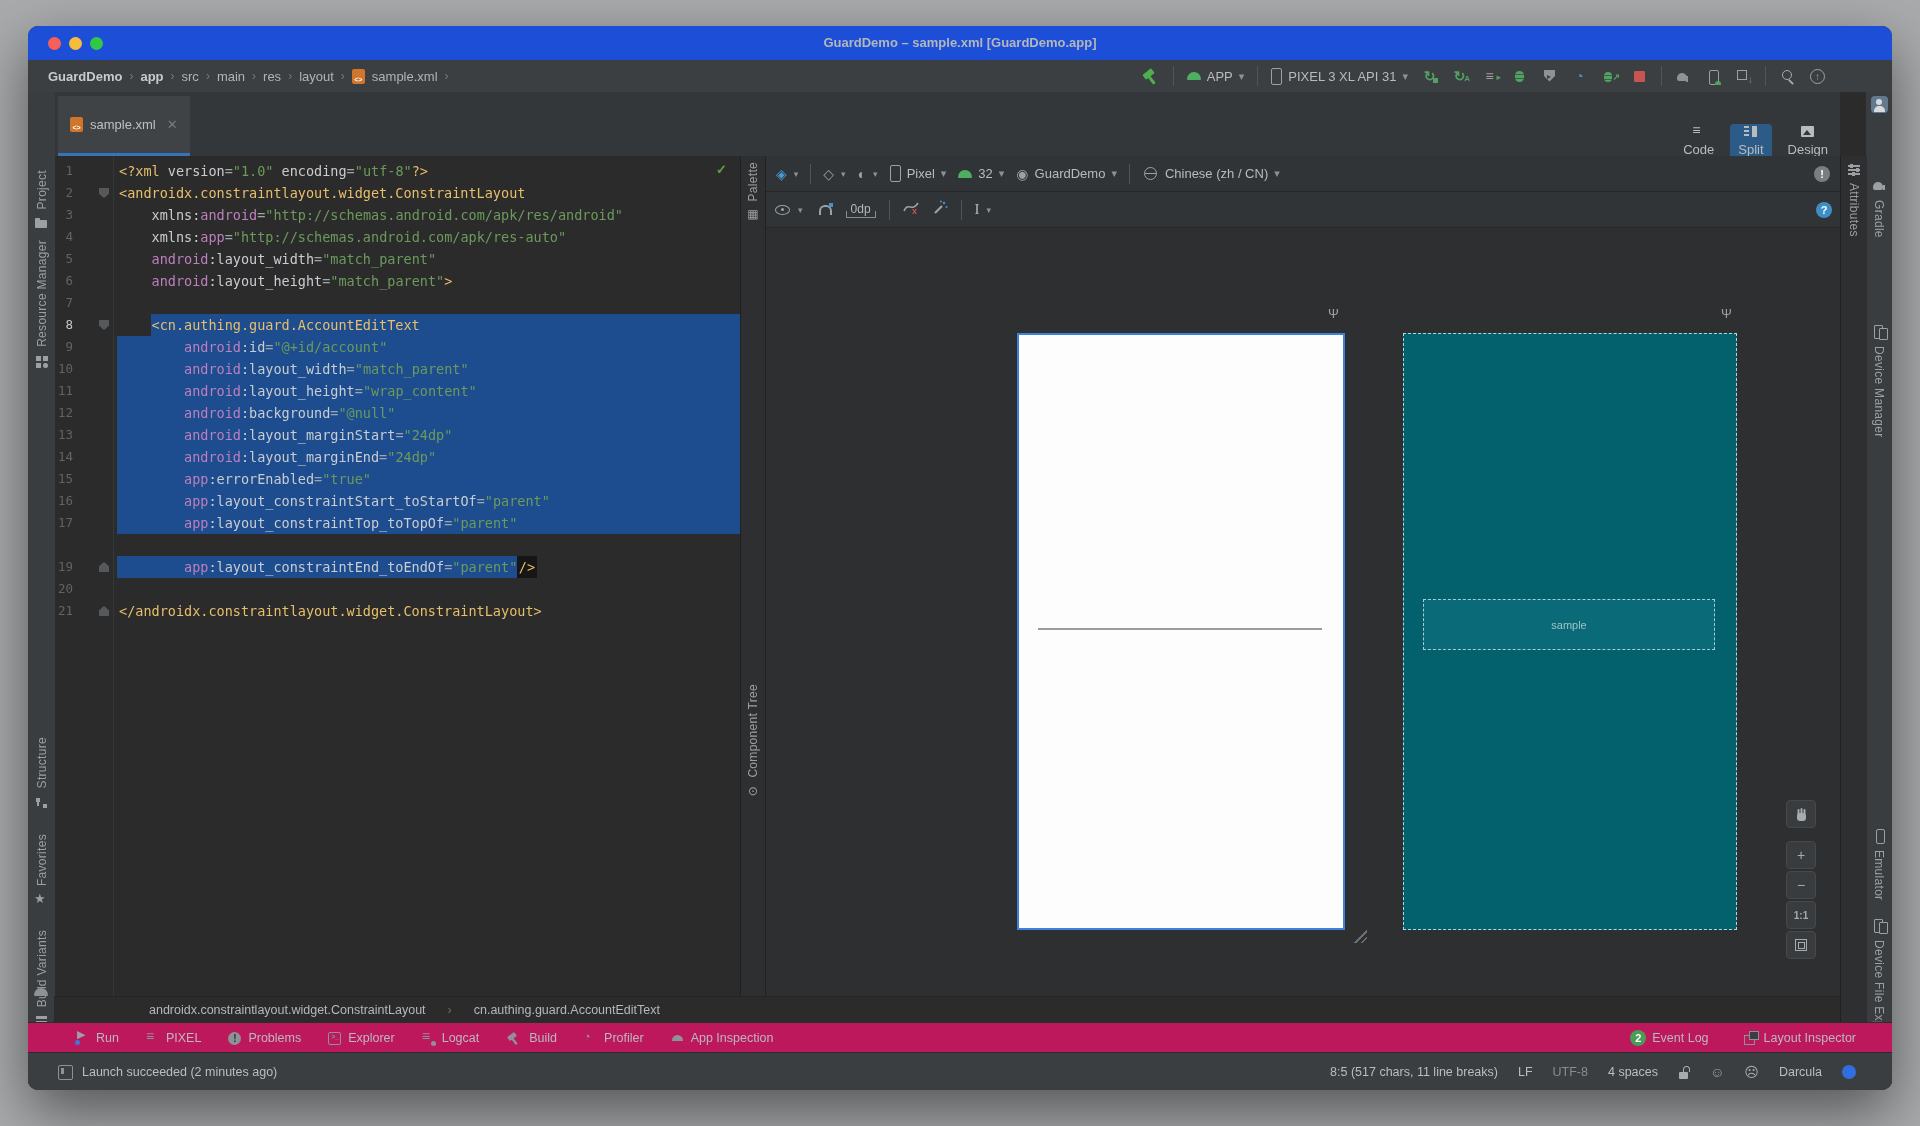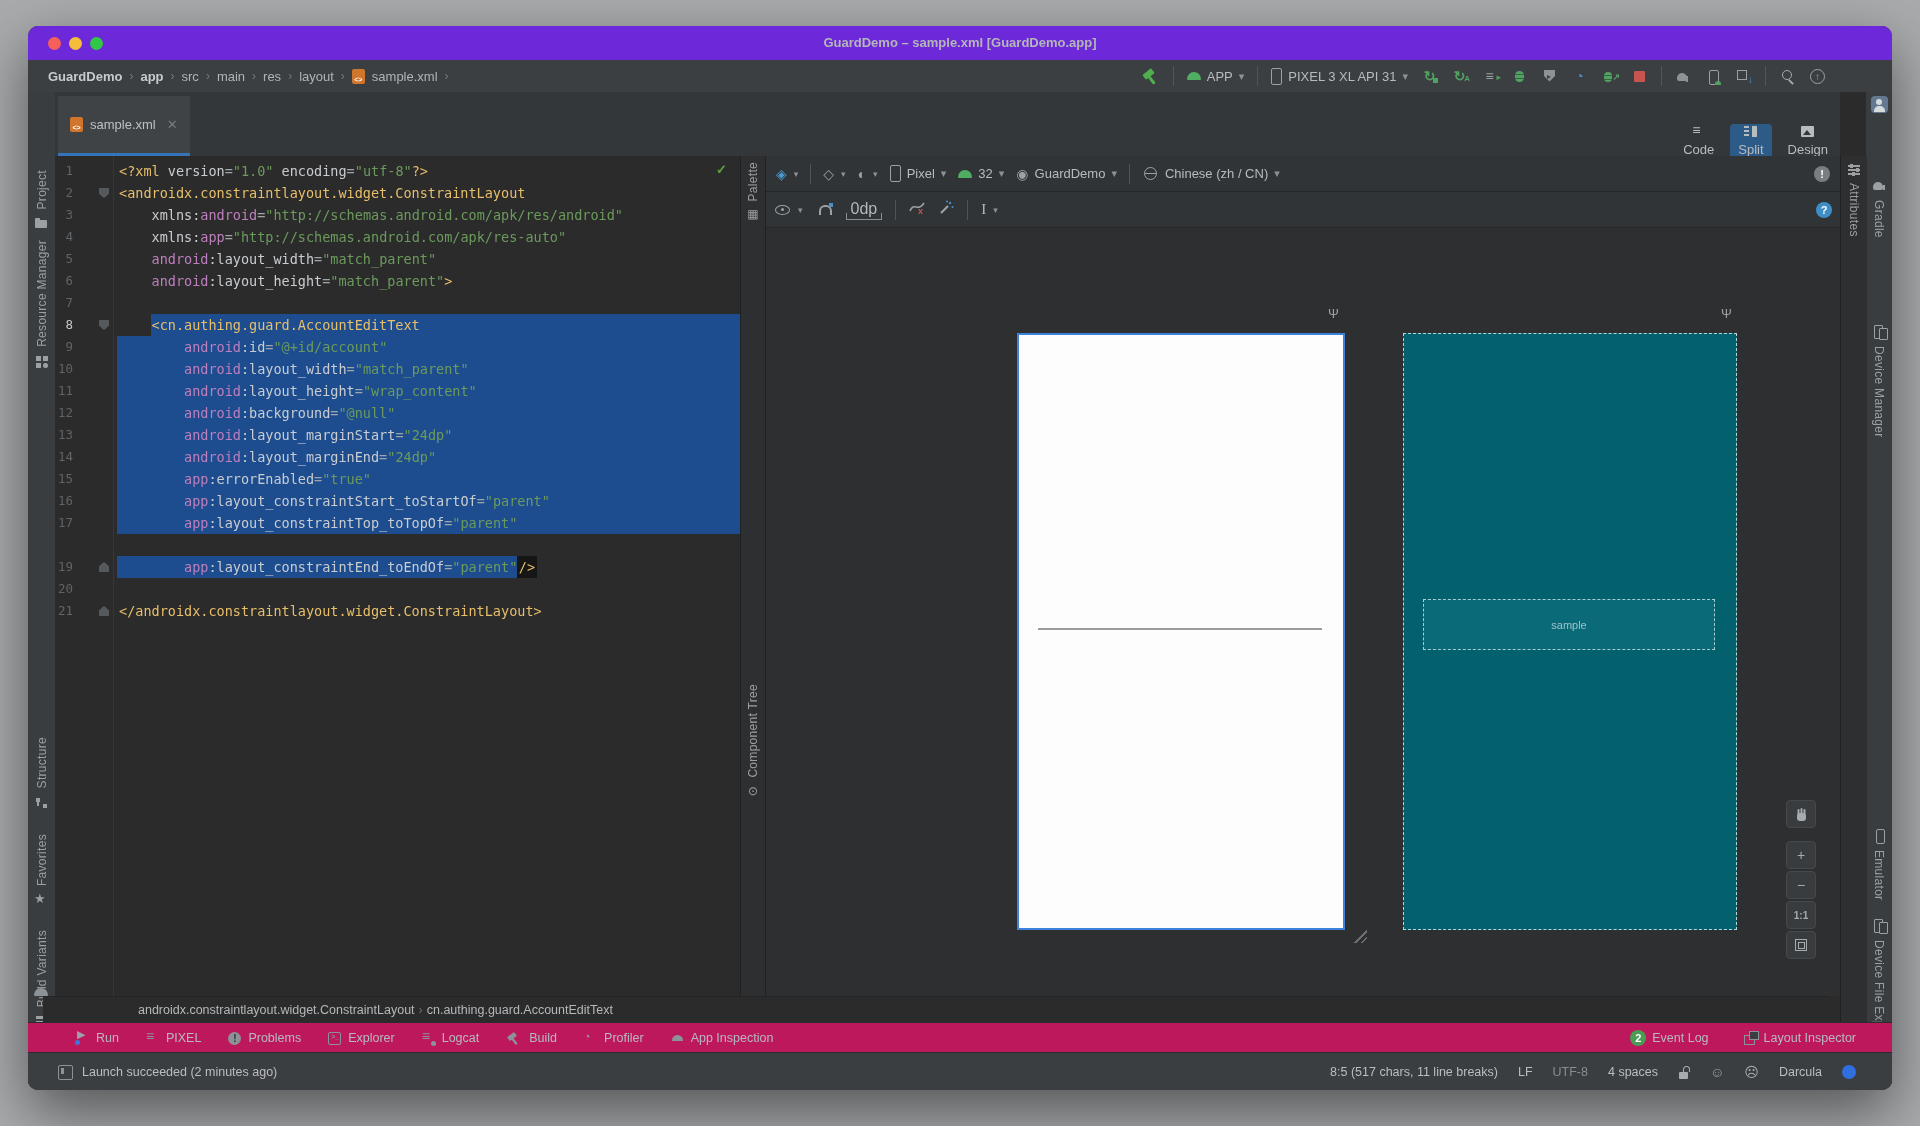--- a/index.html
+++ b/index.html
@@ -1,21 +1,21 @@
 <!DOCTYPE html>
 <html><head>
 <meta charset="utf-8">
 <style>
   html,body{margin:0;padding:0;width:1920px;height:1126px;overflow:hidden;
     font-family:"Liberation Sans",sans-serif;-webkit-font-smoothing:antialiased;}
   #backdrop{position:absolute;inset:0;background:#a9abac;}
   #window{position:absolute;left:28px;top:26px;width:1864px;height:1064px;border-radius:10px;
     background:#2b2b2b;box-shadow:0 22px 60px rgba(0,0,0,.5);overflow:hidden;}
   
-  #titlebar{position:absolute;left:0;top:0;right:0;height:34px;background:#6d28d9;border-bottom:1px solid #2a2c2e;}
+  #titlebar{position:absolute;left:0;top:0;right:0;height:34px;background:#1d4ed8;border-bottom:1px solid #2a2c2e;}
   .light{position:absolute;top:11px;width:13px;height:13px;border-radius:50%;}
   #light-close{left:20px;background:#f5605a;}
   #light-min{left:41px;background:#f6bd3b;}
   #light-max{left:62px;background:#33c748;}
   #win-title{position:absolute;left:0;right:0;top:0;height:34px;line-height:34px;text-align:center;
     color:#b4b7b9;font-size:13px;font-weight:bold;}
   
   #main-toolbar{position:absolute;left:0;top:34px;right:0;height:32px;background:#3c3f41;border-bottom:1px solid #2a2c2e;}
   #breadcrumbs{position:absolute;left:20px;top:0;height:32px;display:flex;align-items:center;gap:7px;font-size:13px;color:#b0b4b6;}
   #breadcrumbs .crumb.bold{font-weight:bold;color:#c8cbcd;}
@@ -139,21 +139,21 @@
   .dsel{display:flex;align-items:center;gap:6px;}
   .blue{color:#4a9bd5;}
   .circle-badge{width:16px;height:16px;border-radius:50%;text-align:center;font:bold 11px/16px "Liberation Sans",sans-serif;color:#fff;flex:none;}
   .cb-grey{background:#7a7e82;}
   .cb-blue{background:#3e8ec6;}
   .push-right{margin-left:auto;}
   .ic-eye::before{content:"";position:absolute;left:1px;top:4px;width:13px;height:8px;border:1.5px solid #9ca1a5;border-radius:50%;}
   .ic-eye::after{content:"";position:absolute;left:7px;top:7px;width:3px;height:3px;border-radius:50%;background:#9ca1a5;}
   .ic-magnet::before{content:"";position:absolute;left:3px;top:4px;width:9px;height:8px;border:2px solid #9ca1a5;border-bottom:none;border-radius:6px 6px 0 0;}
   .ic-magnet::after{content:"";position:absolute;right:0;top:2px;width:4px;height:4px;background:#4b8fc9;}
-  .margin-box{position:relative;font-size:16px;color:#b3b8bc;border-bottom:1px solid #8a8d8f;padding:0 5px 1px;}
+  .margin-box{position:relative;font-size:12px;color:#b3b8bc;border-bottom:1px solid #8a8d8f;padding:0 5px 1px;}
   .margin-box::before,.margin-box::after{content:"";position:absolute;bottom:0;width:1px;height:6px;background:#8a8d8f;}
   .margin-box::before{left:0;}  .margin-box::after{right:0;}
   .serif-i{font-family:"Liberation Serif",serif;font-size:15px;color:#b3b8bc;}
   .ic-globe::before{content:"";position:absolute;inset:2px;border:1.5px solid #9ca1a5;border-radius:50%;}
   .ic-globe::after{content:"";position:absolute;left:3px;top:7.5px;width:11px;height:1.5px;background:#9ca1a5;}
   
   #surface{position:absolute;left:738px;top:202px;width:1074px;height:768px;background:#2d2f31;}
   .wrench{position:absolute;font-size:13px;color:#9aa0a3;}
   #preview-white{position:absolute;left:251px;top:105px;width:328px;height:597px;background:#fdfdfd;border:2px solid #3c82dd;box-sizing:border-box;}
   #edittext-underline{position:absolute;left:19px;right:21px;top:293px;height:2px;background:#9b9b9b;}
@@ -169,22 +169,22 @@
     background:repeating-linear-gradient(135deg,transparent 0 3px,#6a6e71 3px 4.5px);
     clip-path:polygon(100% 0,100% 100%,0 100%);}
   
   #attr-strip{position:absolute;left:1812px;top:130px;width:26px;bottom:68px;background:#2d2f31;border-left:1px solid #1f2123;}
   #attr-tab{position:absolute;top:8px;left:0;width:100%;display:flex;flex-direction:column;align-items:center;gap:7px;}
   .ic-sliders{position:relative;width:14px;height:12px;}
   .ic-sliders::before{content:"";position:absolute;left:1px;top:1px;width:12px;height:2px;background:#9da0a2;
     box-shadow:0 4px 0 #9da0a2,0 8px 0 #9da0a2;}
   .ic-sliders::after{content:"";position:absolute;top:0;left:3px;width:3px;height:4px;background:#9da0a2;box-shadow:6px 4px 0 #9da0a2,2px 8px 0 #9da0a2;}
   
-  #crumb-bar{position:absolute;left:15px;top:970px;width:1785px;height:26px;background:#2b2b2b;border-top:1px solid #232527;
-    font-size:12.5px;color:#b4b8ba;display:flex;align-items:center;gap:4px;padding-left:95px;box-sizing:border-box;}
+  #crumb-bar{position:absolute;left:26px;top:970px;width:1785px;height:26px;background:#2b2b2b;border-top:1px solid #232527;
+    font-size:12.5px;color:#b4b8ba;display:flex;align-items:center;gap:22px;padding-left:95px;box-sizing:border-box;}
   #crumb-bar .bc-sep{color:#6e7274;}
   #bottom-bar{position:absolute;left:0;top:996px;right:0;height:30px;background:#be185d;border-top:1px solid #2a2c2e;}
   #bb-left{position:absolute;left:47px;top:0;height:30px;display:flex;align-items:center;gap:26px;}
   #bb-right{position:absolute;right:36px;top:0;height:30px;display:flex;align-items:center;gap:34px;}
   .bb-item{display:flex;align-items:center;gap:6px;font-size:12.5px;color:#b7babd;}
   .bic{position:relative;width:15px;height:15px;flex:none;}
   .bic-run::before{content:"▶";position:absolute;left:2px;top:-3px;font-size:11px;color:#9ca1a5;}
   .bic-run::after{content:"";position:absolute;left:0;bottom:1px;width:5px;height:5px;border-radius:50%;background:#3b77d8;}
   .bic-todo::before{content:"≡";position:absolute;left:1px;top:-3px;font-size:14px;color:#8d9296;}
   .bic-problems::before{content:"!";position:absolute;inset:1px;background:#8d9296;border-radius:50%;color:#2b2b2b;

